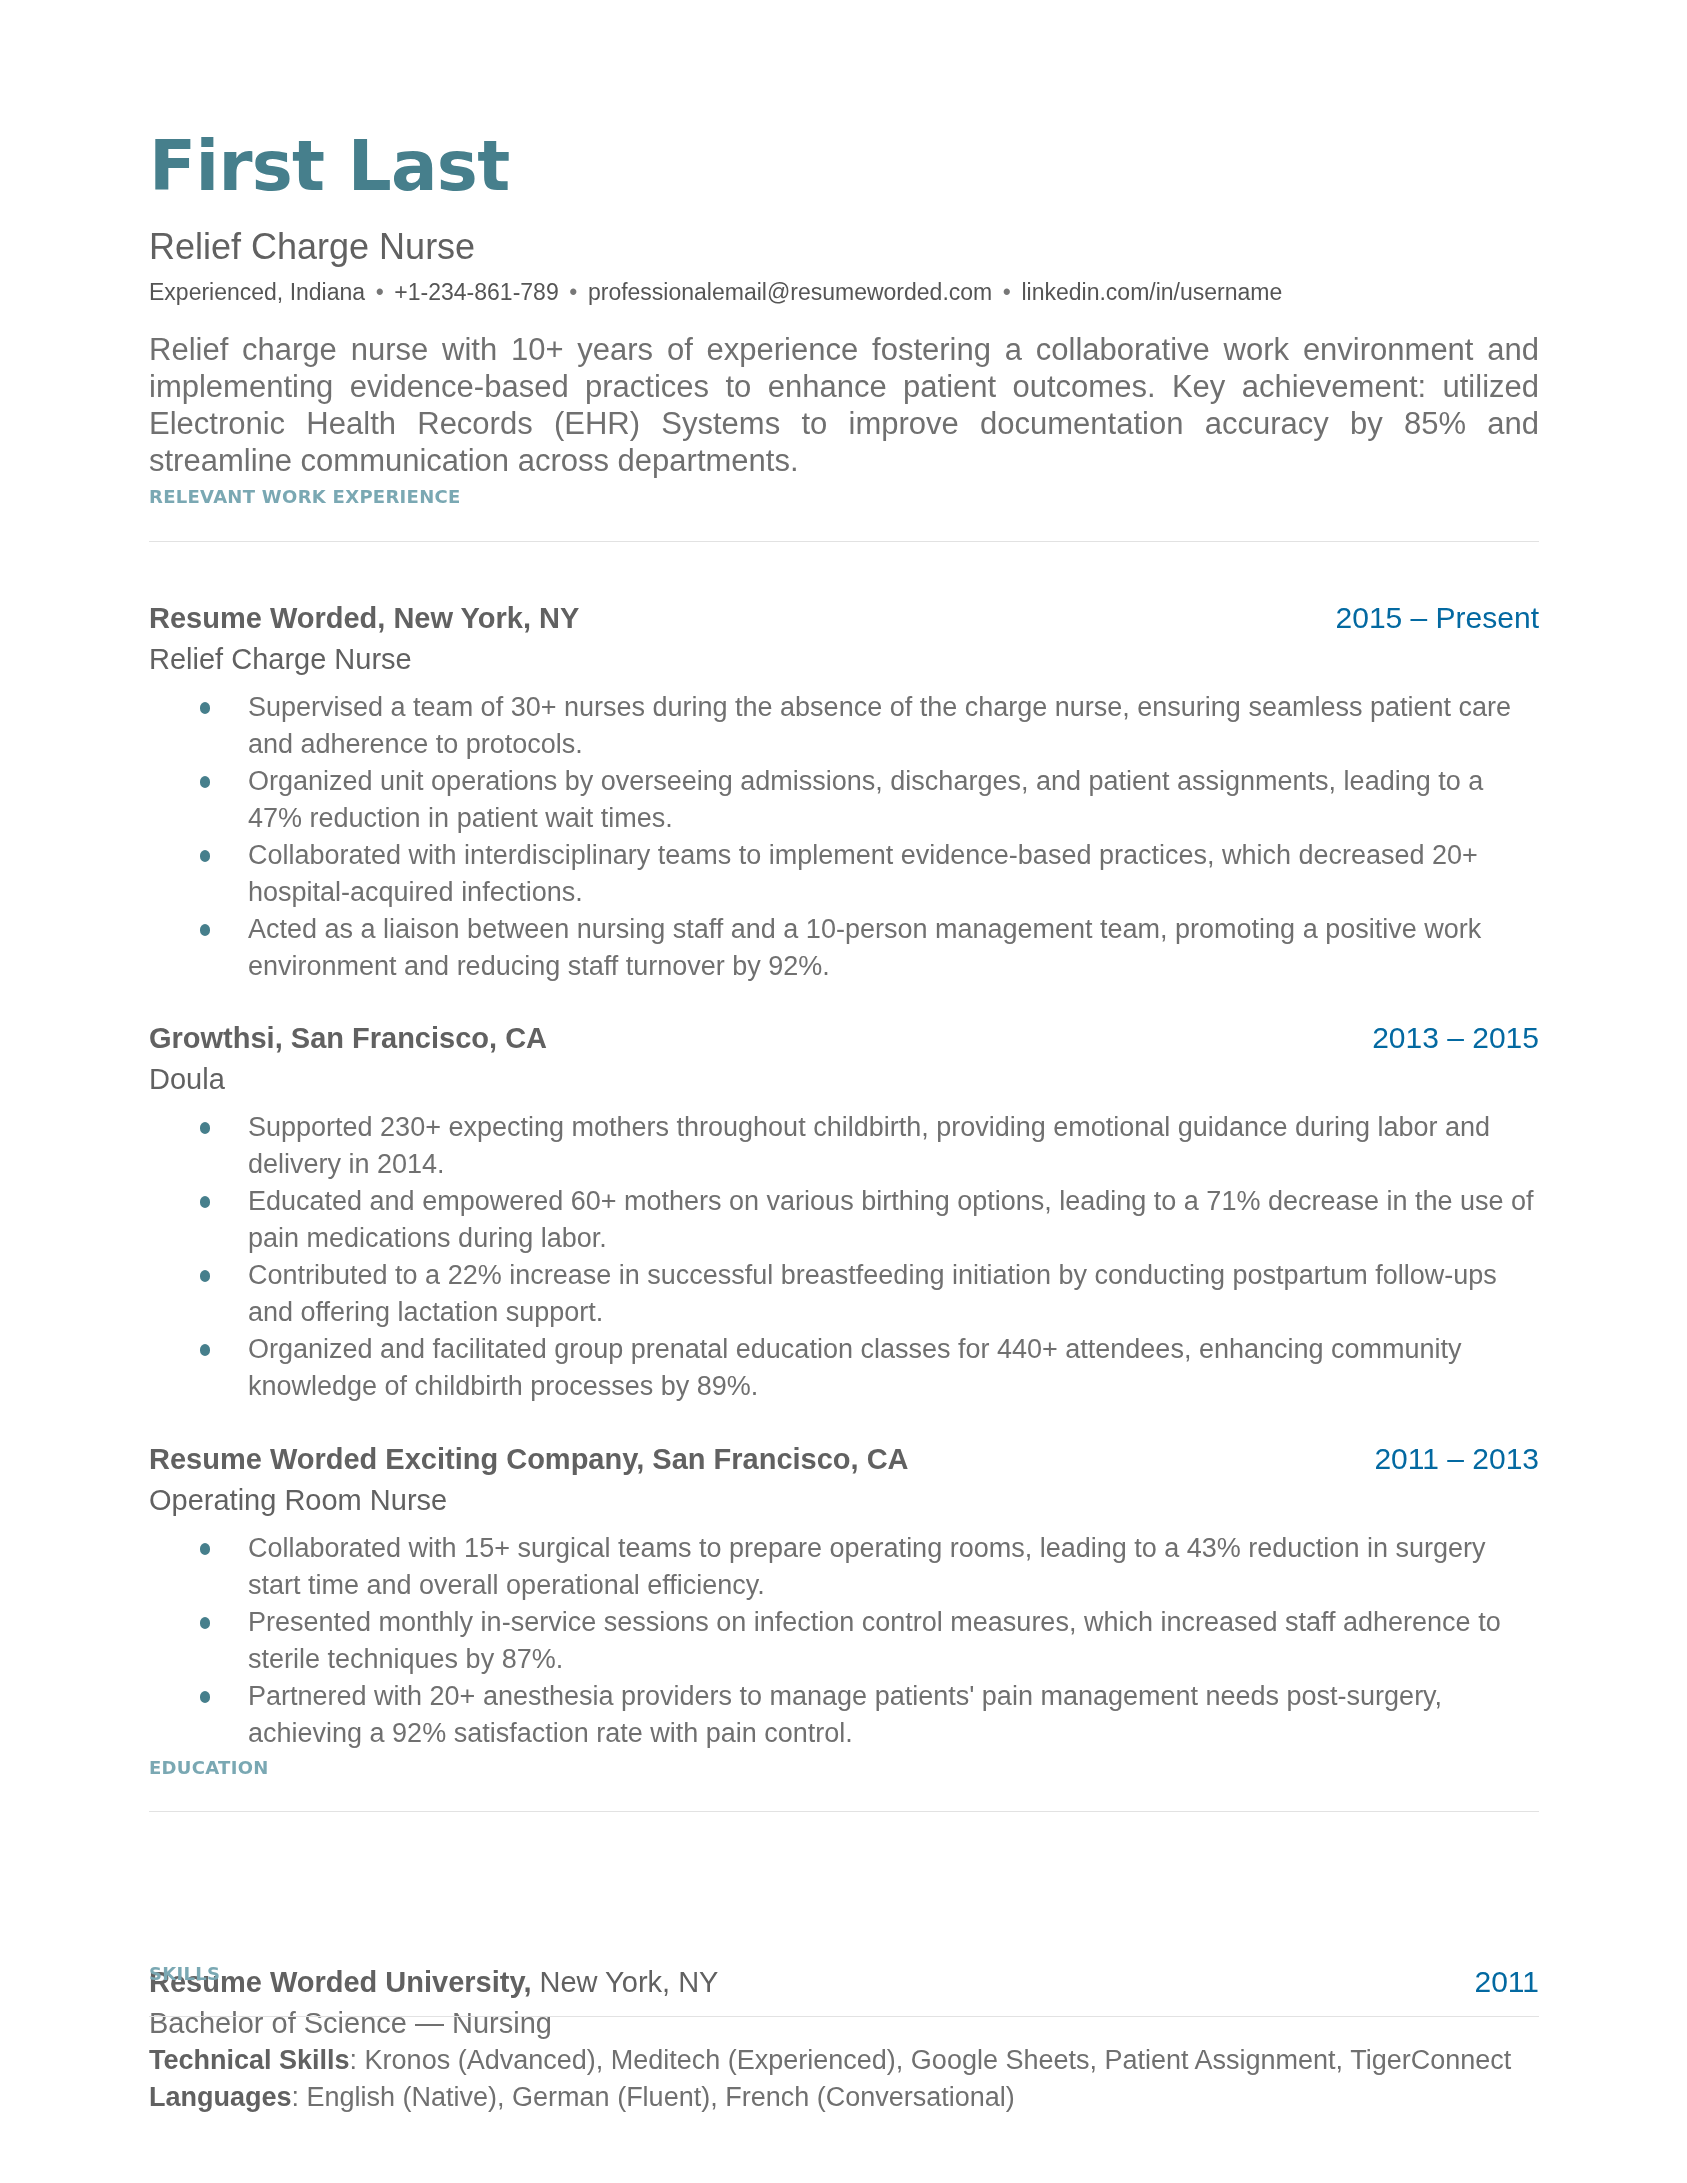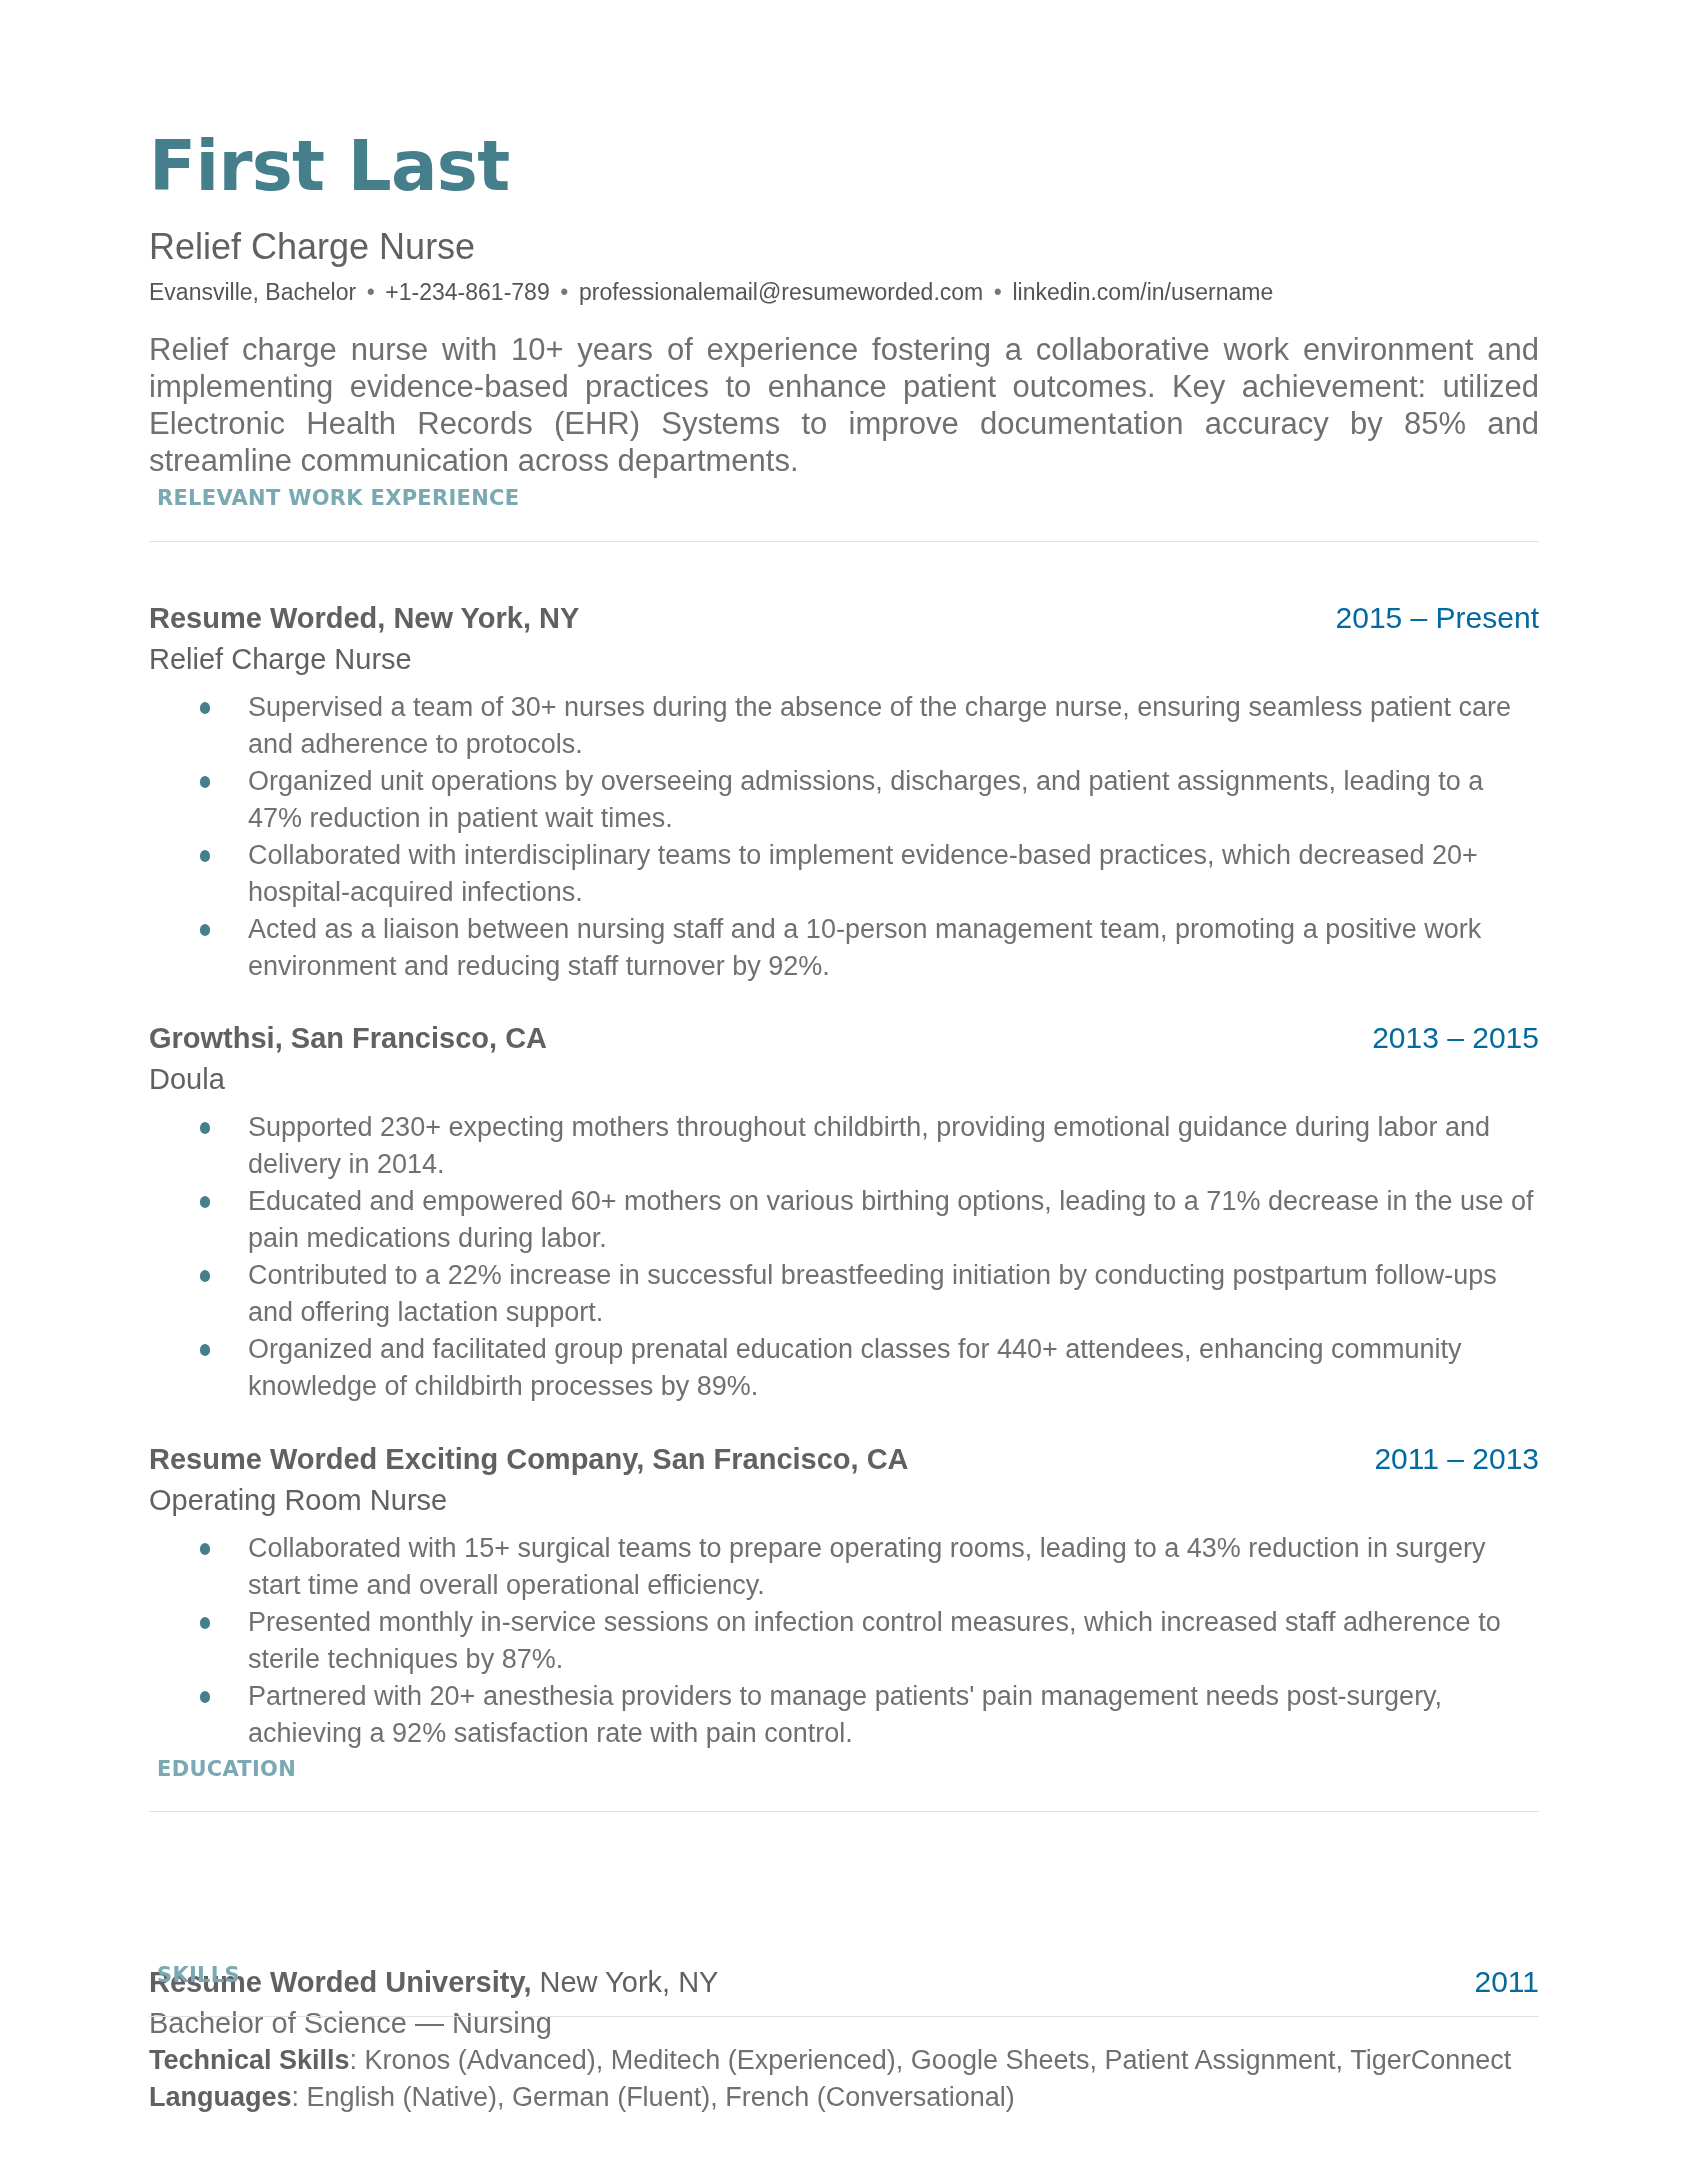--- a/index.html
+++ b/index.html
@@ -7,22 +7,22 @@
          font-family: "Liberation Sans", sans-serif; color: #666666; }
   .page { position: absolute; left: 149px; top: 0; width: 1390px; }
   .name { position: absolute; top: 132px; left: 0; font-family: "DejaVu Sans", sans-serif;
           font-weight: bold; font-size: 69px; color: #467f8c; letter-spacing: -0.7px; line-height: 1; }
   .title { position: absolute; top: 225px; left: 0; font-size: 36px; color: #616161; line-height: 1.2; }
   .contact { position: absolute; top: 278px; left: 0; font-size: 23px; color: #555555; white-space: nowrap; line-height: 1.3; }
   .contact .sep { margin: 0 10.6px; color: #777; }
   .summary { position: absolute; top: 331px; left: 0; width: 1390px; font-size: 31px; line-height: 37px;
              color: #707070; text-align: justify; }
   .sec { position: absolute; left: 0; width: 1390px; }
-  .sec-head { font-family: "DejaVu Sans", sans-serif; font-weight: bold; font-size: 21px; color: #7aa8b3;
-              letter-spacing: 0.3px; line-height: 1; margin-left: 8px; }
+  .sec-head { font-family: "DejaVu Sans", sans-serif; font-weight: bold; font-size: 18px; color: #7aa8b3;
+              letter-spacing: 0.3px; line-height: 1; }
   .rule { height: 1.3px; background: #e2e2e2; width: 1390px; }
   .job { position: absolute; left: 0; width: 1390px; margin-top: 32px; }
   .job-row { display: flex; justify-content: space-between; align-items: baseline; }
   .company { font-weight: bold; font-size: 29px; color: #616161; line-height: 40px; }
   .dates { font-size: 30px; color: #0369a1; line-height: 40px; }
   .role { font-size: 29px; color: #616161; line-height: 42px; }
   ul.bullets { list-style: none; margin: 9.3px 0 0 0; padding: 0; }
   ul.bullets li { position: relative; padding-left: 99px; font-size: 27px; line-height: 37px; color: #707070; }
   ul.bullets li .dot { position: absolute; left: 51px; top: 13.2px; width: 10px; height: 11.2px; border-radius: 50%;
                        background: #467f8c; }
@@ -32,21 +32,21 @@
 </style>
 </head>
 <body>
 
 <div class="page">
 
   <div class="name">First Last</div>
   <div class="title">Relief Charge Nurse</div>
 
   <div class="contact">
-    <span>Evansville, Bachelor</span><span class="sep">•</span><span>+1-234-861-789</span><span class="sep">•</span><span>professionalemail@resumeworded.com</span><span class="sep">•</span><span>linkedin.com/in/username</span>
+    <span>Experienced, Indiana</span><span class="sep">•</span><span>+1-234-861-789</span><span class="sep">•</span><span>professionalemail@resumeworded.com</span><span class="sep">•</span><span>linkedin.com/in/username</span>
   </div>
 
   <div class="summary">Relief charge nurse with 10+ years of experience fostering a collaborative work environment and implementing evidence-based practices to enhance patient outcomes. Key achievement: utilized Electronic Health Records (EHR) Systems to improve documentation accuracy by 85% and streamline communication across departments.</div>
 
   <div class="sec" style="top:488px;">
     <div class="sec-head">RELEVANT WORK EXPERIENCE</div>
   </div>
   <div class="sec" style="top:541px;">
       <div class="rule"></div>
     </div>

